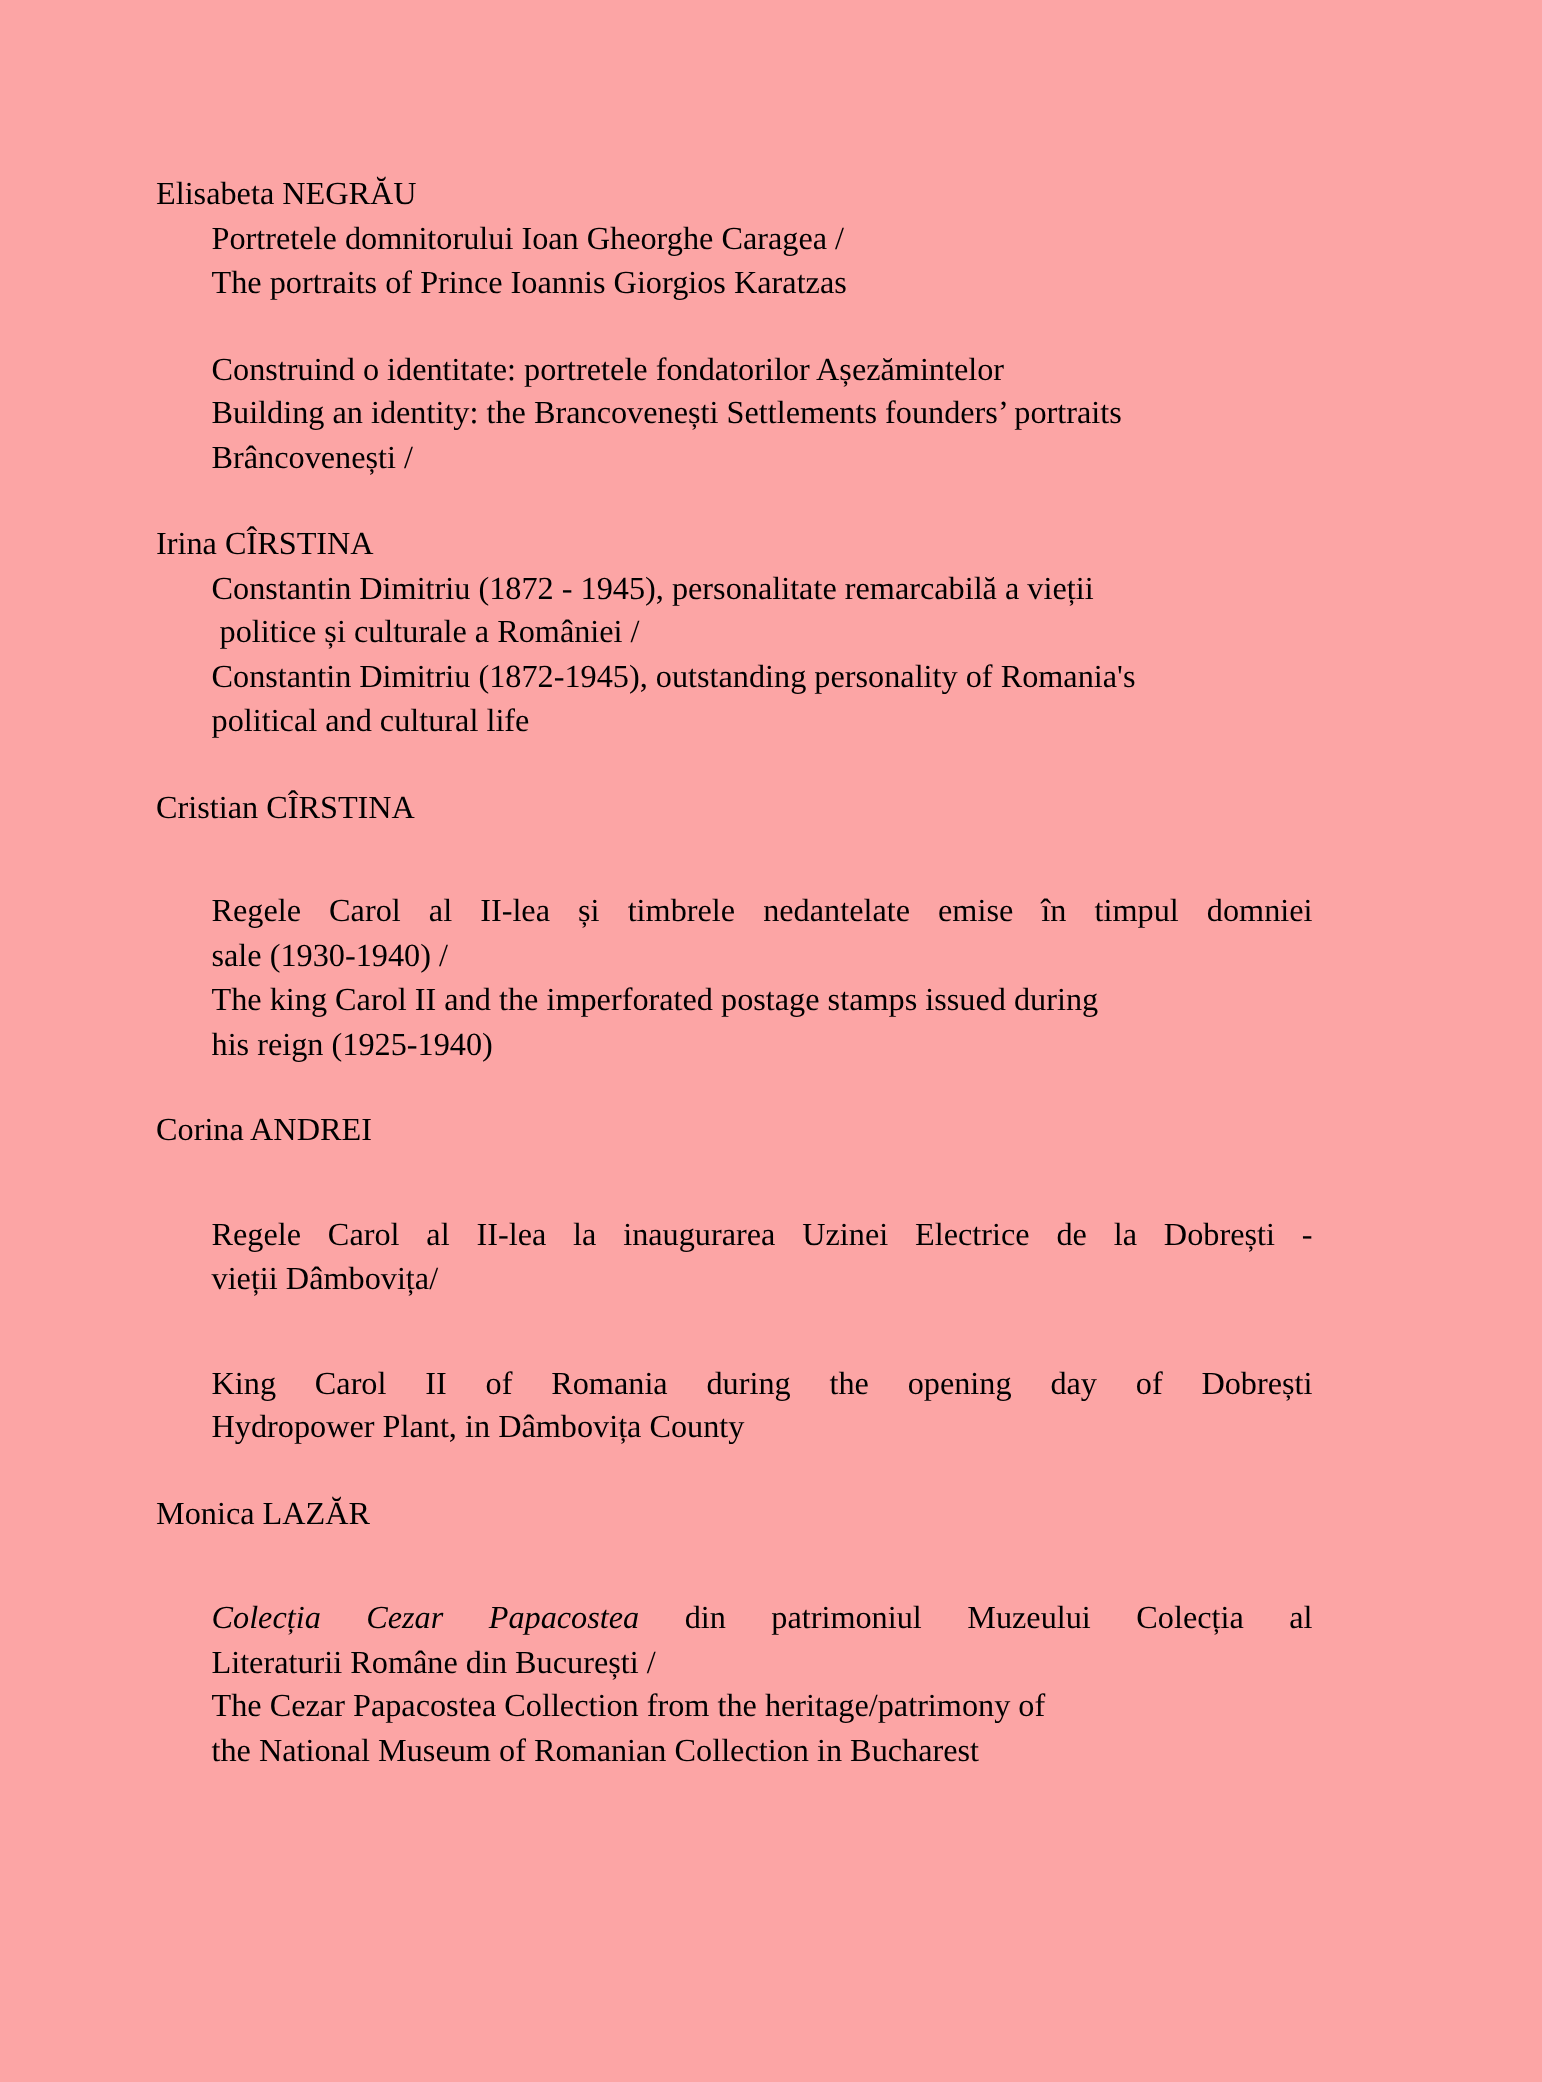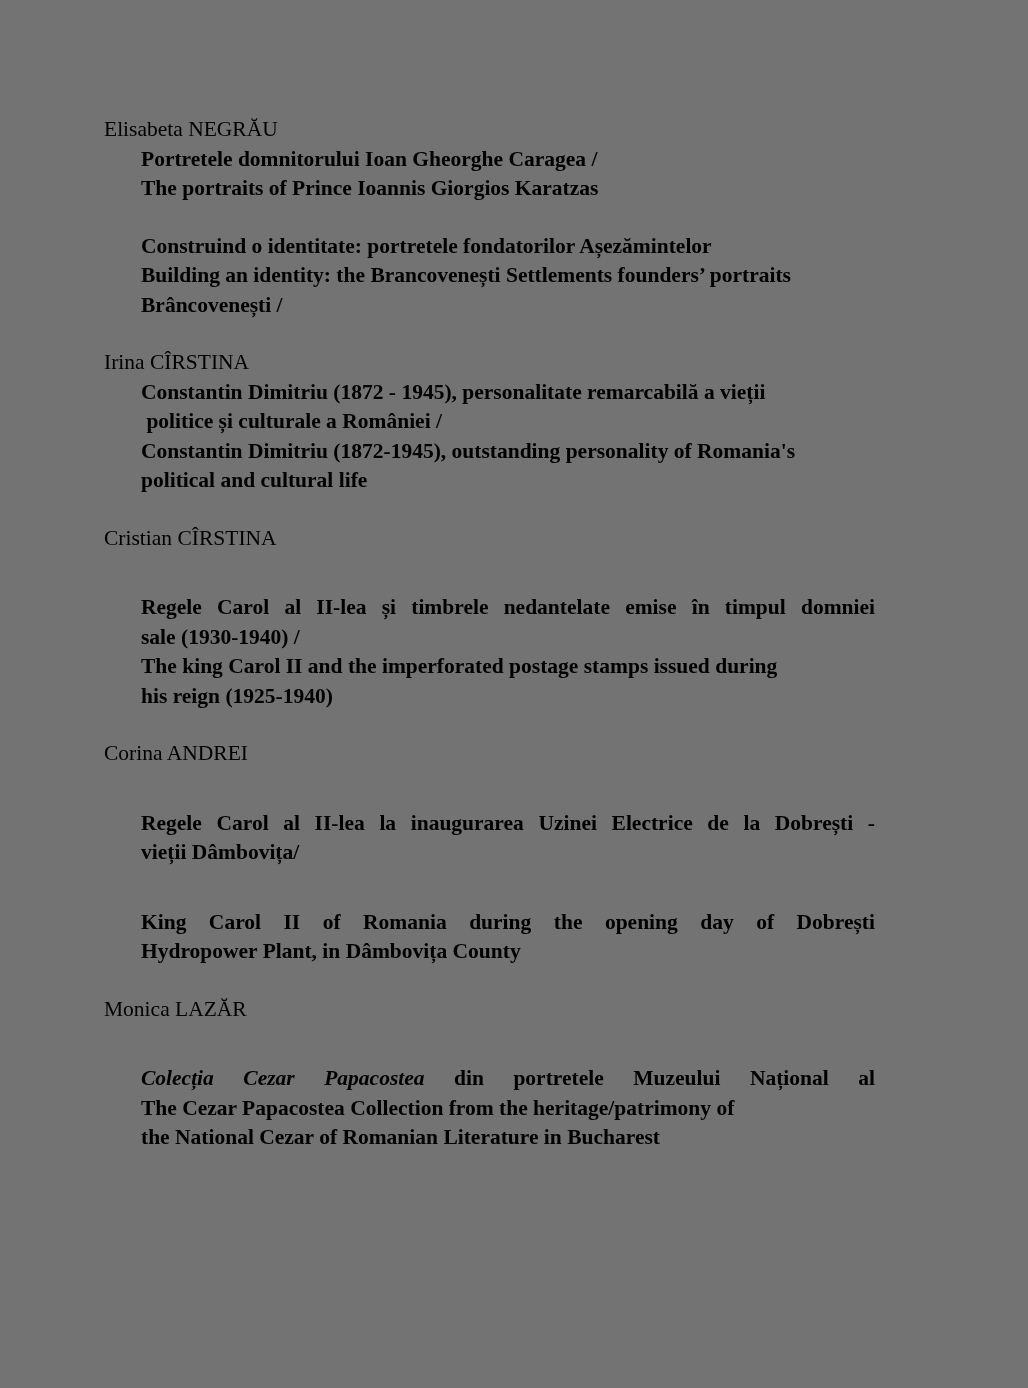--- a/index.html
+++ b/index.html
@@ -5,39 +5,39 @@
   html, body {
     margin: 0;
     padding: 0;
     background: #e8e8e8;
   }
   .page {
     position: relative;
     width: 1028px;
     height: 1388px;
     margin: 0 auto;
-    background: #737373;
+    background: #fca5a5;
     color: #000000;
     font-family: "Liberation Serif", "DejaVu Serif", serif;
     font-size: 21.5px;
     line-height: 29.5px;
     overflow: hidden;
     box-sizing: border-box;
     padding: 115px 0 0 104px;
   }
   .entry {
     margin: 0 0 28px 0;
   }
   .author {
     font-weight: 400;
     white-space: pre;
   }
   .title {
     margin-left: 37px;
-    font-weight: 700;
+    font-weight: 400;
   }
   .line {
     white-space: pre-wrap;
   }
   .line.justified {
     width: 734px;
     text-align: justify;
     text-align-last: justify;
     margin-top: 40px;
   }
@@ -92,19 +92,20 @@
           <div class="line justified"><span class="seg">Regele Carol al II-lea la inaugurarea Uzinei Electrice de la Dobrești -</span></div>
           <div class="line"><span class="seg">vieții Dâmbovița/</span></div>
           <div class="line justified"><span class="seg">King Carol II of Romania during the opening day of Dobrești</span></div>
           <div class="line"><span class="seg">Hydropower Plant, in Dâmbovița County</span></div>
         </div>
   </section>
 
   <section class="entry">
     <div class="author">Monica LAZĂR</div>
     <div class="title">
-          <div class="line justified"><span class="seg italic">Colecția Cezar Papacostea</span><span class="seg"> din portretele Muzeului Național al</span></div>
+          <div class="line justified"><span class="seg italic">Colecția Cezar Papacostea</span><span class="seg"> din patrimoniul Muzeului Colecția al</span></div>
+          <div class="line"><span class="seg">Literaturii Române din București /</span></div>
           <div class="line"><span class="seg">The Cezar Papacostea Collection from the heritage/patrimony of</span></div>
-          <div class="line"><span class="seg">the National Cezar of Romanian Literature in Bucharest</span></div>
+          <div class="line"><span class="seg">the National Museum of Romanian Collection in Bucharest</span></div>
         </div>
   </section>
 </div>
 </div>
 
 </body></html>

